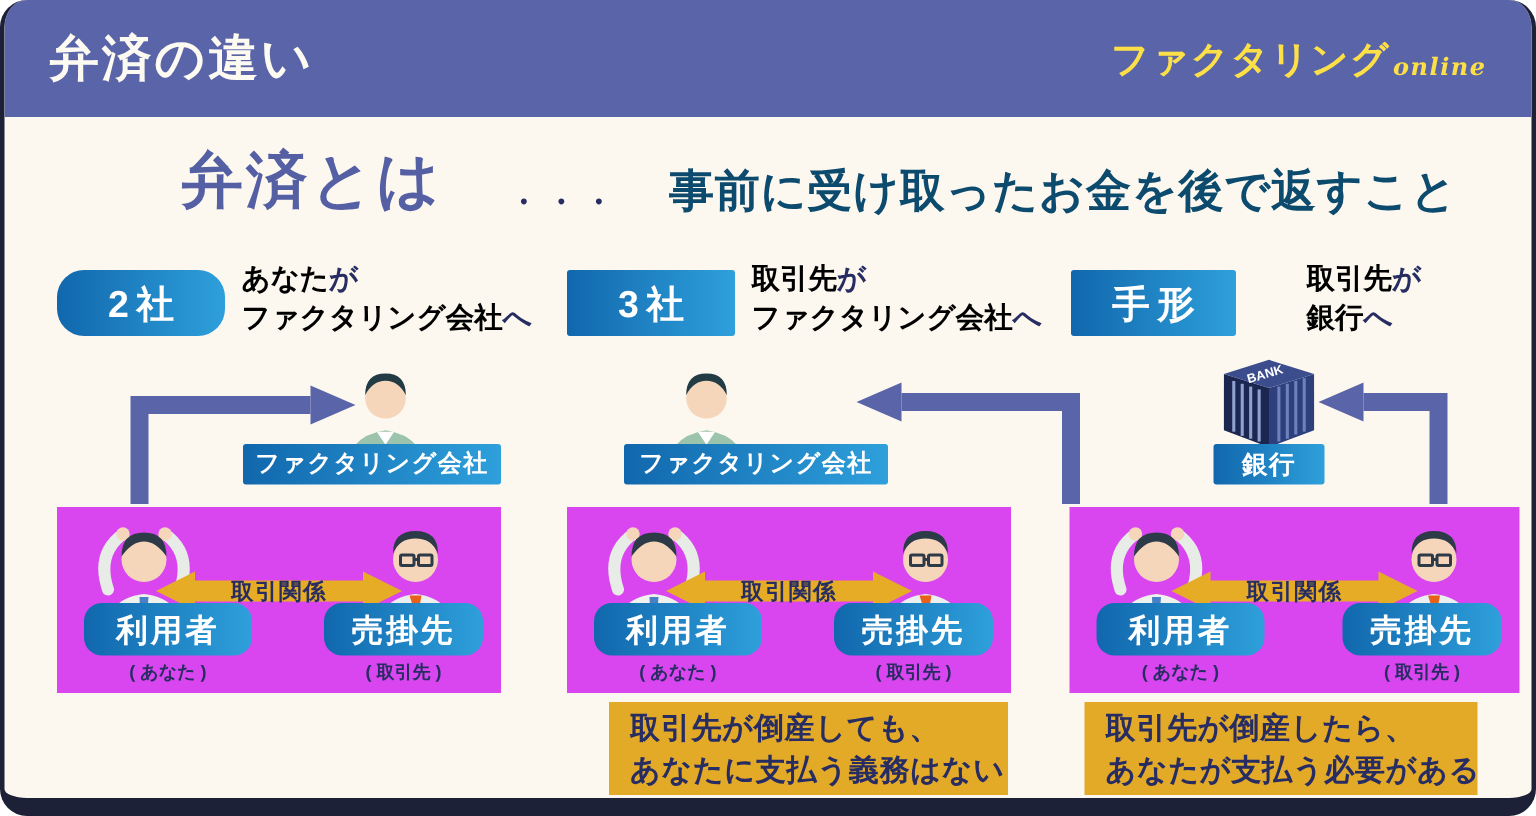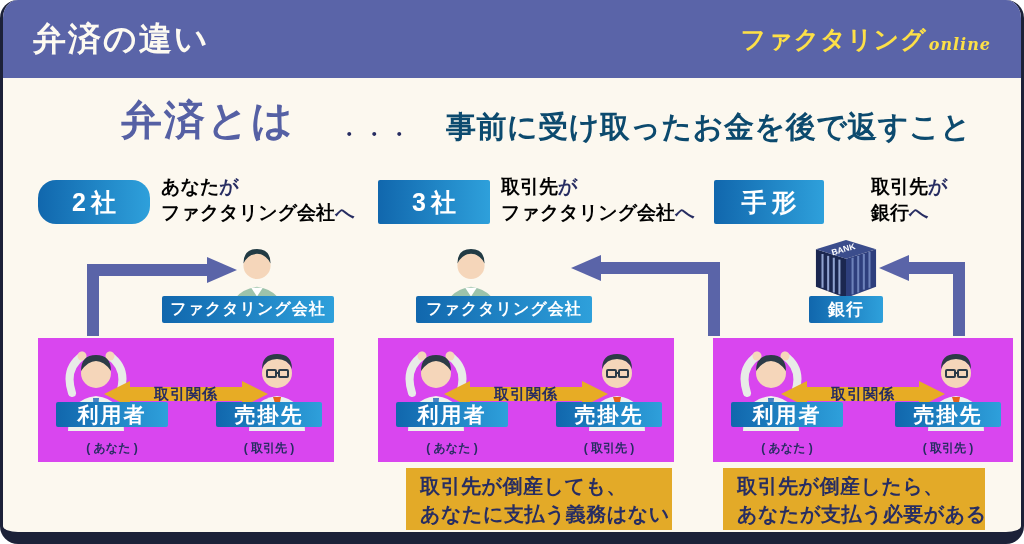--- a/index.html
+++ b/index.html
@@ -32,21 +32,21 @@
     background:linear-gradient(90deg,#1167ad,#2ea0db);color:#ffffff;font-weight:800;font-size:16px;
     display:flex;align-items:center;justify-content:center;letter-spacing:1px;z-index:3;}
   
   .panel{position:absolute;top:338px;width:296px;height:124px;background:#d946ef;}
   .p-person-left{position:absolute;left:22px;top:5px;width:72px;height:88px;z-index:1;}
   .p-person-right{position:absolute;right:24px;top:5px;width:66px;height:88px;z-index:1;}
   .p-arrow{position:absolute;left:50%;top:38px;transform:translateX(-50%);width:168px;height:36px;z-index:2;}
   .p-arrow svg{position:absolute;left:0;top:0;width:100%;height:100%;}
   .p-arrow .rel-label{position:absolute;inset:0;display:flex;align-items:center;justify-content:center;
     font-size:15px;font-weight:900;color:#272d62;letter-spacing:1px;}
-  .role{position:absolute;top:64px;height:25px;border-radius:2px;z-index:3;
+  .role{position:absolute;top:64px;height:35px;border-radius:12px;z-index:3;
     background:linear-gradient(90deg,#1167ad,#2ea0db);color:#ffffff;font-size:21px;font-weight:900;
     display:flex;align-items:center;justify-content:center;letter-spacing:2px;}
   .role-left{left:18px;width:112px;}
   .role-right{right:12px;width:106px;}
   .p-note{position:absolute;top:102px;text-align:center;font-size:12px;font-weight:900;color:#272d62;z-index:3;}
   .p-note-left{left:18px;width:112px;text-align:center;}
   .p-note-right{right:12px;width:106px;}
   
   .gold-note{position:absolute;top:468px;height:62px;background:#e3aa28;color:#272d62;
     font-size:20px;font-weight:900;line-height:28px;padding:4px 0 0 14px;box-sizing:border-box;

